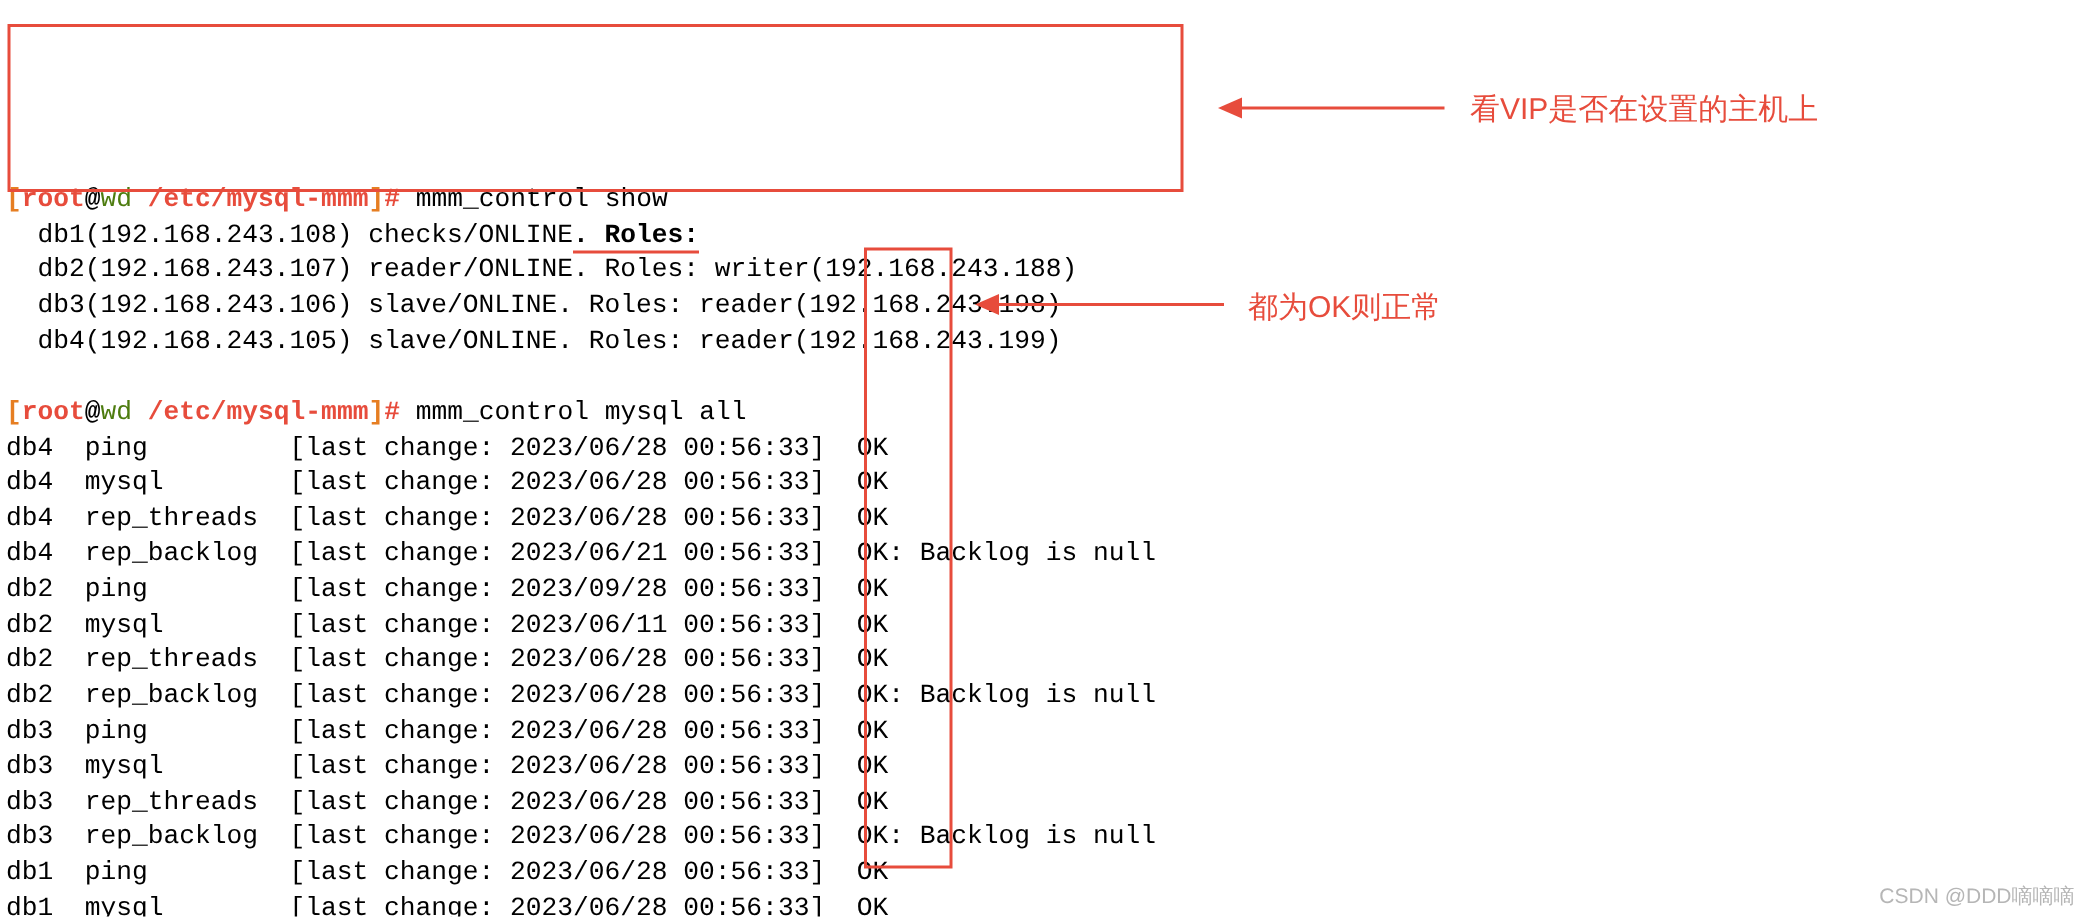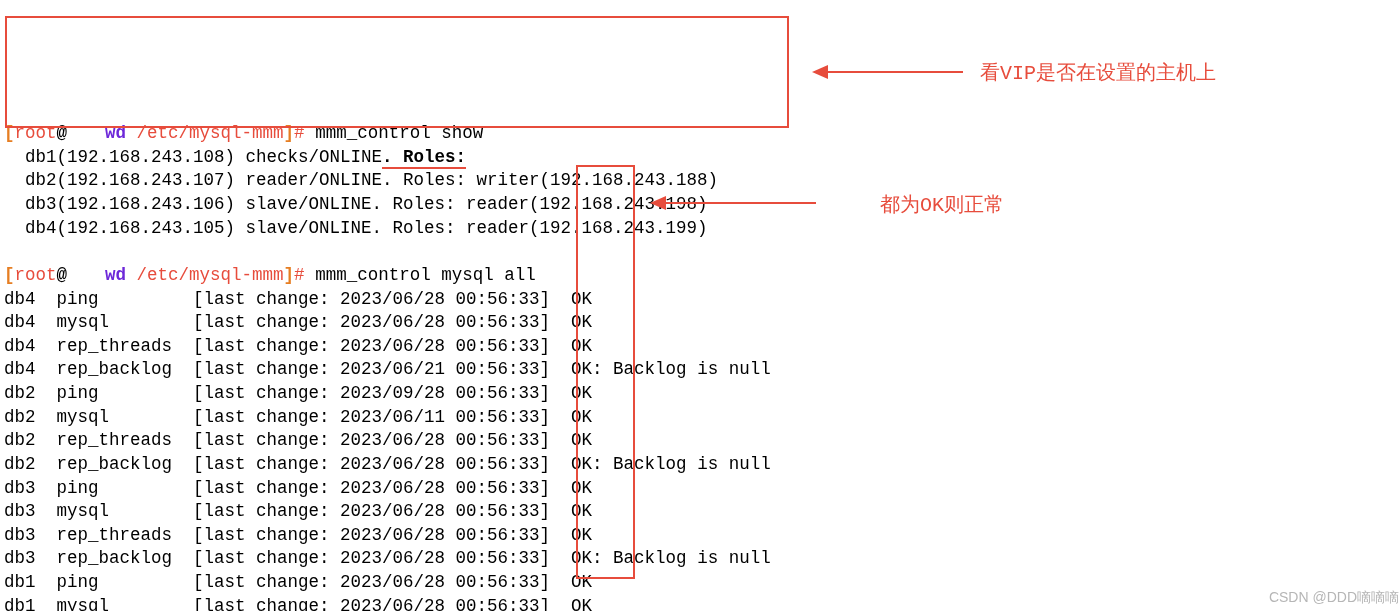--- a/index.html
+++ b/index.html
@@ -11,55 +11,55 @@
     background: #ffffff;
     color: #000000;
     white-space: pre;
     position: relative;
     width: 1399px;
     height: 611px;
     box-sizing: border-box;
     overflow: hidden;
   }
   .orange { color: #e67e22; font-weight: bold; }
-  .red    { color: #e74c3c; font-weight: normal; }
-  .blue   { color: #6d28d9; font-weight: bold; margin-left: 38px; }
+  .red    { color: #e74c3c; font-weight: bold; }
+  .blue   { color: #4d7c0f; font-weight: normal; }
   .black  { color: #000000; font-weight: bold; }
   .red-underline {
     border-bottom: 2px solid #e74c3c;
     font-weight: bold;
   }
   .box {
     position: absolute;
     border: 2px solid #e74c3c;
     pointer-events: none;
   }
   .annotation {
     position: absolute;
     color: #e74c3c;
-    font-family: Liberation Mono, monospace;
+    font-family: Liberation Sans, sans-serif;
     font-size: 20px;
     white-space: nowrap;
   }
   .arrow-line {
     position: absolute;
     background: #e74c3c;
     height: 2px;
   }
   .arrow-head {
     position: absolute;
     width: 0;
     height: 0;
     border-top: 7px solid transparent;
     border-bottom: 7px solid transparent;
     border-right: 16px solid #e74c3c;
   }
   .watermark {
     position: absolute;
-    right: 0;
+    right: 16px;
     bottom: 4px;
     color: #b6b6b6;
     font-family: "Microsoft YaHei", sans-serif;
     font-size: 14px;
     white-space: nowrap;
   }
 </style>
 </head>
 <body>
 
@@ -97,19 +97,19 @@
 <div class="box" style="left:576px; top:165px; width:55px; height:410px;"></div>
 
 
 <div class="arrow-head" style="left:812px; top:65px;"></div>
 <div class="arrow-line" style="left:828px; top:71px; width:135px;"></div>
 <div class="annotation" style="left:980px; top:60px;">看VIP是否在设置的主机上</div>
 
 
 <div class="arrow-head" style="left:650px; top:196px;"></div>
 <div class="arrow-line" style="left:666px; top:202px; width:150px;"></div>
-<div class="annotation" style="left:880px; top:192px;">都为OK则正常</div>
+<div class="annotation" style="left:832px; top:192px;">都为OK则正常</div>
 
 
 <div class="watermark">CSDN @DDD嘀嘀嘀</div>
 
 
 
 
 </body></html>

